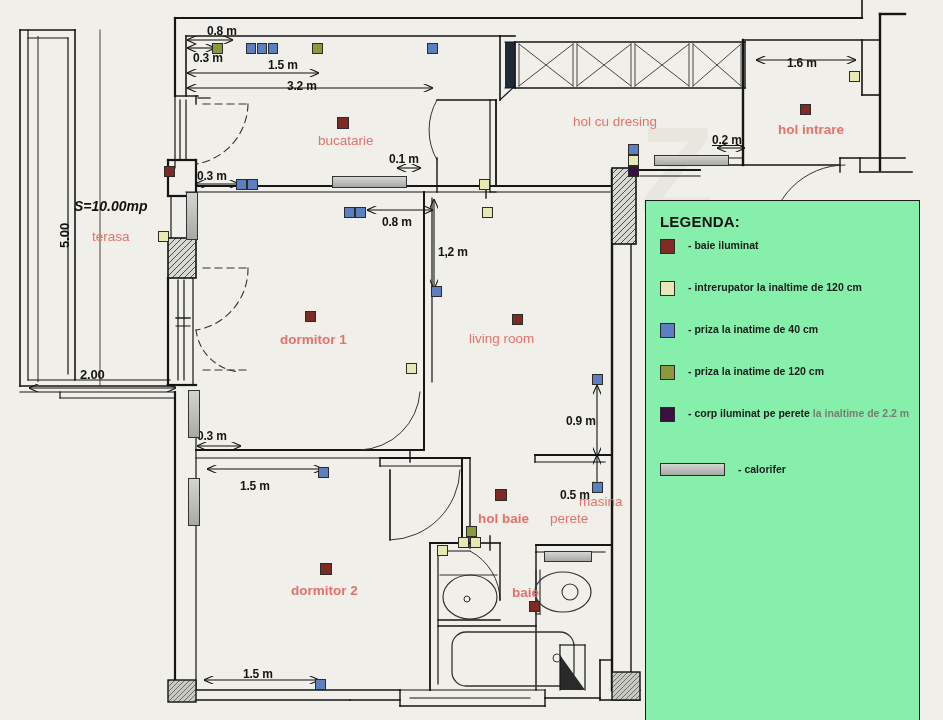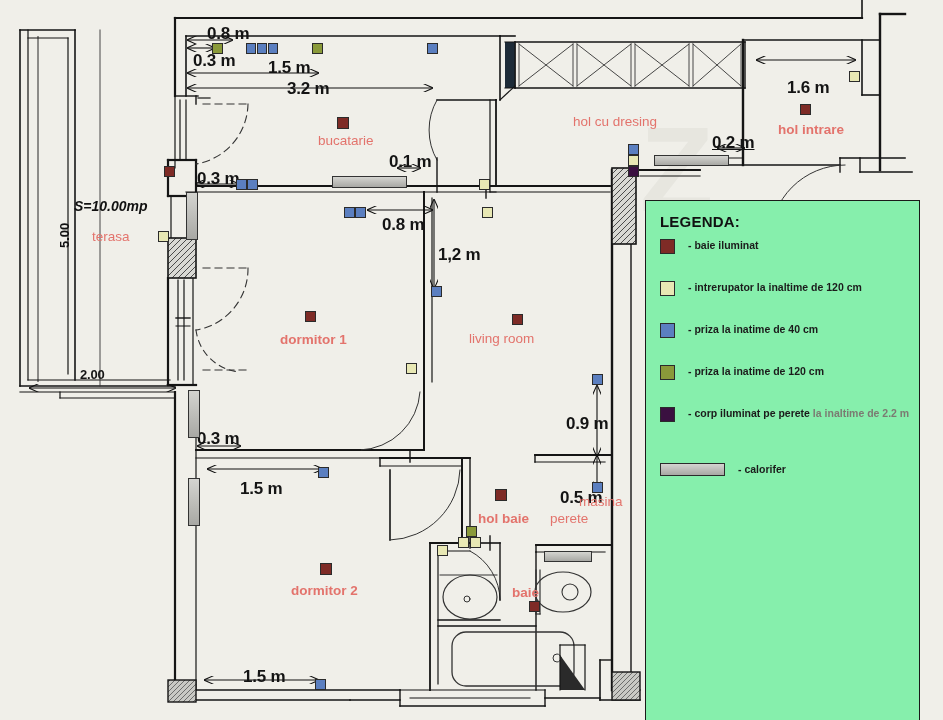--- a/index.html
+++ b/index.html
@@ -1,19 +1,19 @@
 <!DOCTYPE html>
 <html><head>
 <meta charset="utf-8">
 <style>
   html,body{margin:0;padding:0;background:#efeee8;}
   body{font-family:"Liberation Sans",sans-serif;}
   #plan{position:relative;width:943px;height:720px;background:#f0efe9;overflow:hidden;}
   #svgroot{position:absolute;left:0;top:0;width:943px;height:720px;}
-  .dimtxt{position:absolute;font-weight:bold;font-size:17px;color:#141414;white-space:nowrap;letter-spacing:-0.2px;}
+  .dimtxt{position:absolute;font-weight:bold;font-size:12px;color:#141414;white-space:nowrap;letter-spacing:-0.2px;}
   .roomtxt{position:absolute;font-size:13.5px;color:#e3736c;white-space:nowrap;font-weight:400;}
   .roomtxt.b{font-weight:bold;}
   .areatxt{position:absolute;font-size:14px;font-weight:bold;font-style:italic;color:#111;white-space:nowrap;}
   .vtxt{position:absolute;font-size:13px;font-weight:bold;color:#111;white-space:nowrap;
         transform:rotate(-90deg);transform-origin:left top;}
   .mk{position:absolute;box-sizing:border-box;border:1px solid #2b2b2b;}
   .legend{position:absolute;left:645px;top:200px;width:275px;height:586px;
           background:#86efac;border:1.6px solid #1a1a1a;box-sizing:border-box;}
   .legend-title{position:absolute;left:14px;top:12px;font-size:15px;font-weight:bold;color:#111;letter-spacing:.2px;}
   .lg-row{position:absolute;left:14px;height:18px;}
@@ -271,21 +271,21 @@
 
       <line x1="38" y1="36" x2="38" y2="382" stroke-width="0.9"></line>
     </g>
   </svg>
 
   <div id="dims">
       <div class="dimtxt" style="left: 207px; top: 24px;">0.8 m</div>
       <div class="dimtxt" style="left: 193px; top: 51px;">0.3 m</div>
       <div class="dimtxt" style="left: 268px; top: 58px;">1.5 m</div>
       <div class="dimtxt" style="left: 287px; top: 79px;">3.2 m</div>
-      <div class="dimtxt" style="left: 787px; top: 78px;">1.6 m</div>
+      <div class="dimtxt" style="left: 787px; top: 56px;">1.6 m</div>
       <div class="dimtxt" style="left: 712px; top: 133px; text-decoration: underline;">0.2 m</div>
       <div class="dimtxt" style="left: 389px; top: 152px;">0.1 m</div>
       <div class="dimtxt" style="left: 197px; top: 169px;">0.3 m</div>
       <div class="dimtxt" style="left: 382px; top: 215px;">0.8 m</div>
       <div class="dimtxt" style="left: 438px; top: 245px;">1,2 m</div>
       <div class="dimtxt" style="left: 566px; top: 414px;">0.9 m</div>
       <div class="dimtxt" style="left: 197px; top: 429px;">0.3 m</div>
       <div class="dimtxt" style="left: 240px; top: 479px;">1.5 m</div>
       <div class="dimtxt" style="left: 560px; top: 488px;">0.5 m</div>
       <div class="dimtxt" style="left: 243px; top: 667px;">1.5 m</div>

